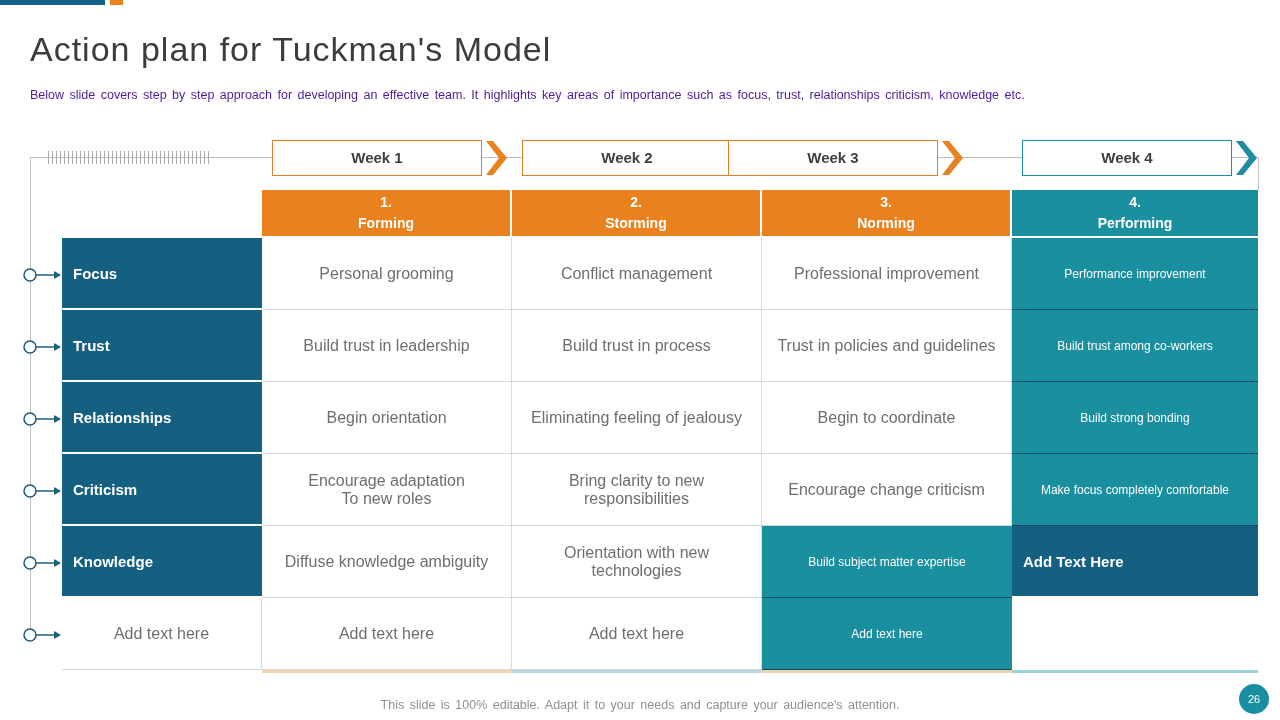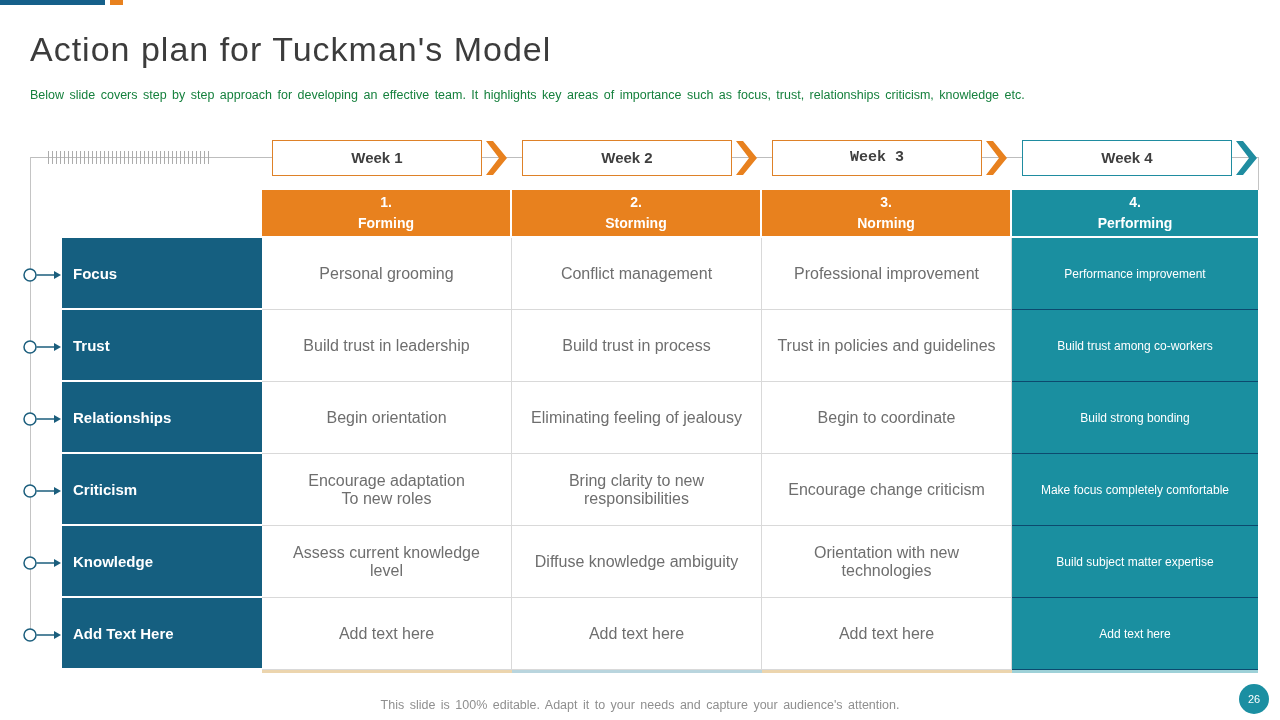--- a/index.html
+++ b/index.html
@@ -7,21 +7,21 @@
   body { font-family:"Liberation Sans", sans-serif; background:#ffffff; position:relative; overflow:hidden; }
 
   .slide { position:absolute; inset:0; background:#fff; }
 
   
   .topbar-blue   { position:absolute; left:0;   top:0; width:105px; height:5px; background:#15608A; }
   .topbar-orange { position:absolute; left:110px; top:0; width:13px; height:5px; background:#E8811E; }
 
   .title { position:absolute; left:30px; top:30px; font-size:34px; font-weight:400;
            color:#3C3C3C; letter-spacing:1px; }
-  .subtitle { position:absolute; left:30px; top:88px; font-size:12.5px; color:#15803d;
+  .subtitle { position:absolute; left:30px; top:88px; font-size:12.5px; color:#4c1d95;
               word-spacing:2px; }
 
   
   .h-line { position:absolute; left:30px; top:157px; width:1229px; height:1px; background:#BDBDBD; }
   .comb   { position:absolute; left:48px; top:151px; width:163px; height:13px;
             background:repeating-linear-gradient(to right,#ACACAC 0,#ACACAC 1px,transparent 1px,transparent 4px); }
   .v-line-left  { position:absolute; left:30px; top:157px; width:1px; height:479px; background:#C4C4C4; }
   .v-line-right { position:absolute; left:1258px; top:157px; width:1px; height:33px; background:#C4C4C4; }
 
   
@@ -91,21 +91,21 @@
     <svg class="chevron" width="22" height="34" viewBox="0 0 22 34">
       <polygon points="0,0 7,0 21,17 7,34 0,34 13,17" fill="#E8811E"></polygon>
     </svg>
   </div>
   <div class="week-item wk-orange" style="left:512px; width:250px;">
     <div class="week-box">Week 2</div>
     <svg class="chevron" width="22" height="34" viewBox="0 0 22 34">
       <polygon points="0,0 7,0 21,17 7,34 0,34 13,17" fill="#E8811E"></polygon>
     </svg>
   </div>
-  <div class="week-item wk-orange" style="left:762px; width:250px;font-family:Liberation Mono, monospace;">
+  <div class="week-item wk-orange" style="left:718px; width:250px;">
     <div class="week-box">Week 3</div>
     <svg class="chevron" width="22" height="34" viewBox="0 0 22 34">
       <polygon points="0,0 7,0 21,17 7,34 0,34 13,17" fill="#E8811E"></polygon>
     </svg>
   </div>
   <div class="week-item wk-teal" style="left:1012px; width:246px;">
     <div class="week-box">Week 4</div>
     <svg class="chevron" width="22" height="34" viewBox="0 0 22 34">
       <polygon points="0,0 7,0 21,17 7,34 0,34 13,17" fill="#1F8CA0"></polygon>
     </svg>
@@ -150,21 +150,20 @@
     <div class="teal-cell">Build strong bonding</div>
 
     <div class="row-label">Criticism</div>
     <div class="body-cell">Encourage adaptation
 To new roles</div>
     <div class="body-cell">Bring clarity to new responsibilities</div>
     <div class="body-cell">Encourage change criticism</div>
     <div class="teal-cell">Make focus completely comfortable</div>
 
     <div class="row-label">Knowledge</div>
-    <div class="body-cell">Assess current knowledge level</div>
     <div class="body-cell">Diffuse knowledge ambiguity</div>
     <div class="body-cell">Orientation with new technologies</div>
     <div class="teal-cell">Build subject matter expertise</div>
 
     <div class="row-label">Add Text Here</div>
     <div class="body-cell">Add text here</div>
     <div class="body-cell">Add text here</div>
     <div class="body-cell">Add text here</div>
     <div class="teal-cell">Add text here</div>
   </div>

